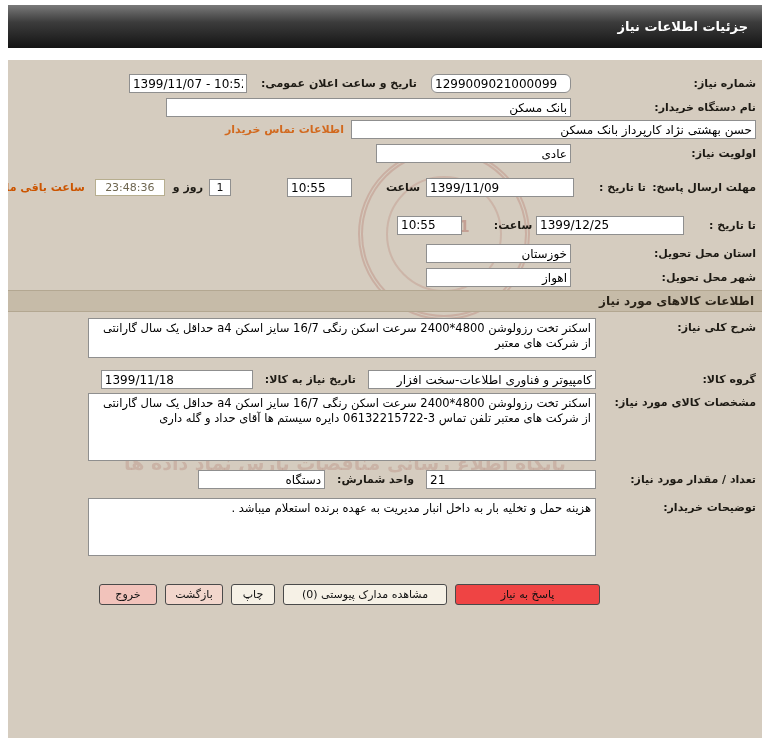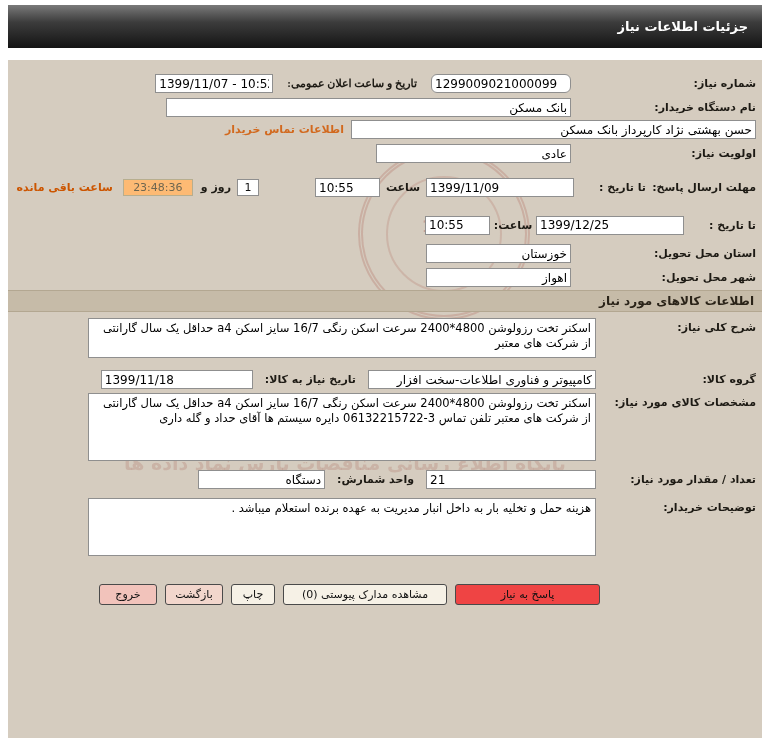--- a/index.html
+++ b/index.html
@@ -21,40 +21,40 @@
   .row {
     position:absolute; right:0; left:0; direction:rtl;
     display:flex; align-items:center; padding-right:6px; z-index:2;
   }
   .row.top-align { align-items:flex-start; }
   .lbl { font-weight:bold; font-size:11px; color:#1d1a14; flex:none; text-align:right; }
   .lc-top { width:185px; padding-left:6px; }
   .lc-mid { width:110px; padding-left:4px; line-height:1.25; }
   .lc-goods { width:160px; padding-left:6px; }
   .top-align .lbl { padding-top:3px; }
-  .inline { margin:0 14px;font-family:Liberation Serif, serif; }
+  .inline { margin:0 14px; }
   .sub { flex:none; }
-  .ctr { text-align:center; }
+  .ctr { text-align:center;margin-left:28px; }
   .tb {
     height:19px; background:#ffffff; border:1px solid #8f8f8f;
     font-family:"DejaVu Sans", sans-serif; font-size:12px; color:#000;
     padding:0 3px; flex:none;
   }
   .tb[dir="rtl"] { text-align:right; }
   .ta {
     background:#ffffff; border:1px solid #8f8f8f; resize:none; overflow:hidden;
     font-family:"DejaVu Sans", sans-serif; font-size:11.5px; line-height:1.3;
     color:#000; padding:2px 4px; direction:rtl; flex:none;
   }
   .daybox {
     width:22px; height:17px; background:#ffffff; border:1px solid #8f8f8f;
     text-align:center; line-height:15px; font-size:11px; flex:none;
   }
   .countbox {
-    width:70px; height:17px; background:#fdba74; border:1px solid #b7ae8f;
+    width:70px; height:17px; background:#ffffff; border:1px solid #b7ae8f;
     text-align:center; line-height:15px; font-size:11px; color:#6e6650;
     direction:ltr; flex:none; margin:0 2px;
   }
   .dayword { margin:0 6px; }
   .remaining { font-weight:bold; font-size:11px; color:#cc5500; margin-right:8px; flex:none; }
   .contact-link { font-weight:bold; font-size:11px; color:#d2691e; margin-right:7px; cursor:pointer; text-decoration:none; flex:none; }
   .band {
     position:absolute; left:0; right:0; top:230px; height:22px; z-index:2;
     background:#c6bba8; border-top:1px solid #b3a791; border-bottom:1px solid #b3a791;
     direction:rtl; display:flex; align-items:center; padding-right:8px;

